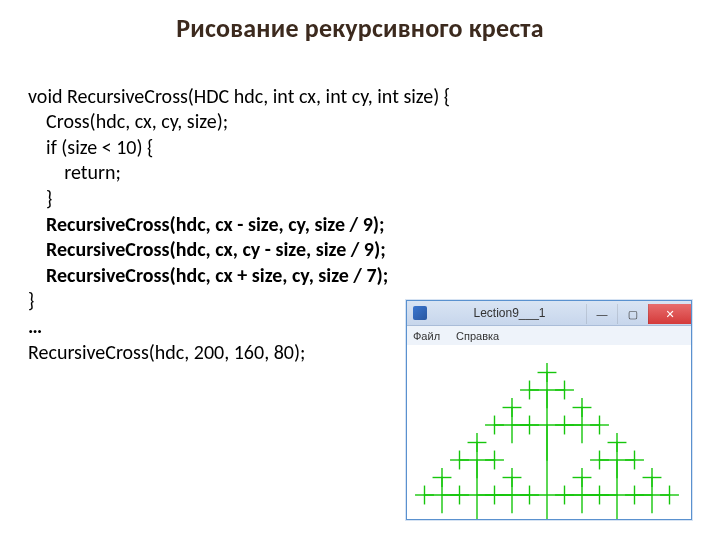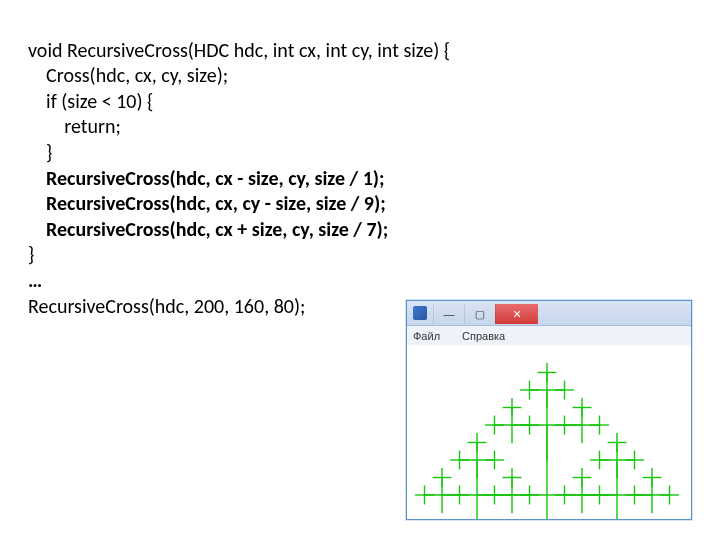--- a/index.html
+++ b/index.html
@@ -81,51 +81,53 @@
   }
   .win .menubar {
     height: 20px;
     background: #eef3fa;
     border-bottom: 1px solid #d2dced;
     font-size: 11px;
     color: #333;
     display: flex;
     align-items: center;
     padding-left: 6px;
-    gap: 22px;
+    gap: 16px;
   }
   .win .canvas {
     position: absolute;
     top: 44px; left: 0; right: 0; bottom: 0;
     background: #ffffff;
   }
   .win svg { width: 100%; height: 100%; display: block; }
 </style>
 </head>
 <body>
 
 <div class="slide">
+  <h1 class="title">Рисование рекурсивного креста</h1>
 
   <div class="code">
 <span>void RecursiveCross(HDC hdc, int cx, int cy, int size) {</span>
 <span>    Cross(hdc, cx, cy, size);</span>
 <span>    if (size &lt; 10) {</span>
 <span>        return;</span>
 <span>    }</span>
-<span class="b">    RecursiveCross(hdc, cx - size, cy, size / 1);</span>
+<span class="b">    RecursiveCross(hdc, cx - size, cy, size / 9);</span>
 <span class="b">    RecursiveCross(hdc, cx, cy - size, size / 9);</span>
 <span class="b">    RecursiveCross(hdc, cx + size, cy, size / 7);</span>
 <span>}</span>
 <span class="b">…</span>
 <span>RecursiveCross(hdc, 200, 160, 80);</span>
 </div>
 
   <div class="win">
     <div class="titlebar">
       <div class="ticon"></div>
+      <div class="ttitle">Lection9___1</div>
       <div class="btns">
         <div class="btn">—</div>
         <div class="btn">▢</div>
         <div class="btn close">✕</div>
       </div>
     </div>
     <div class="menubar">
       <span>Файл</span>
       <span>Справка</span>
     </div>

